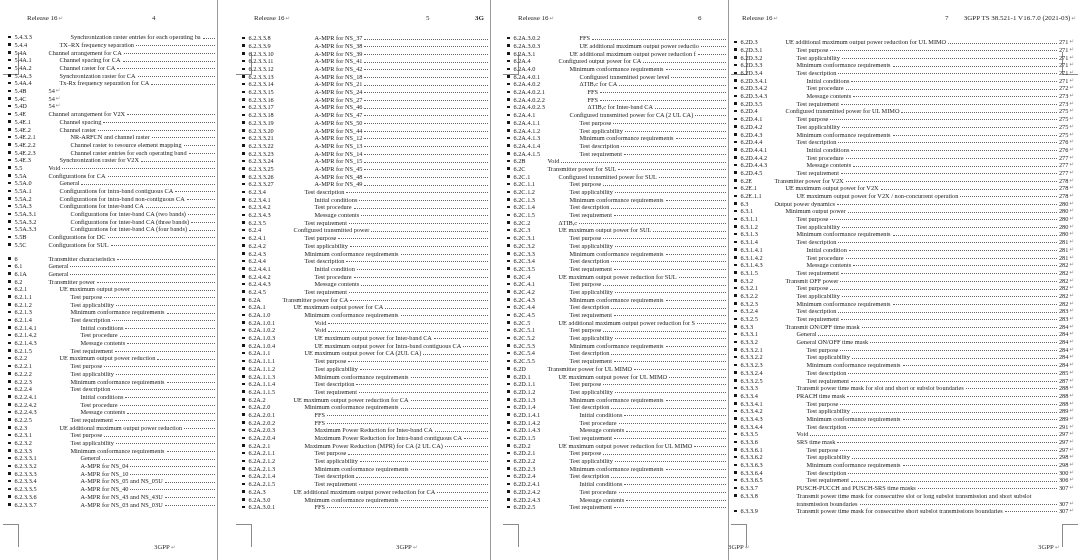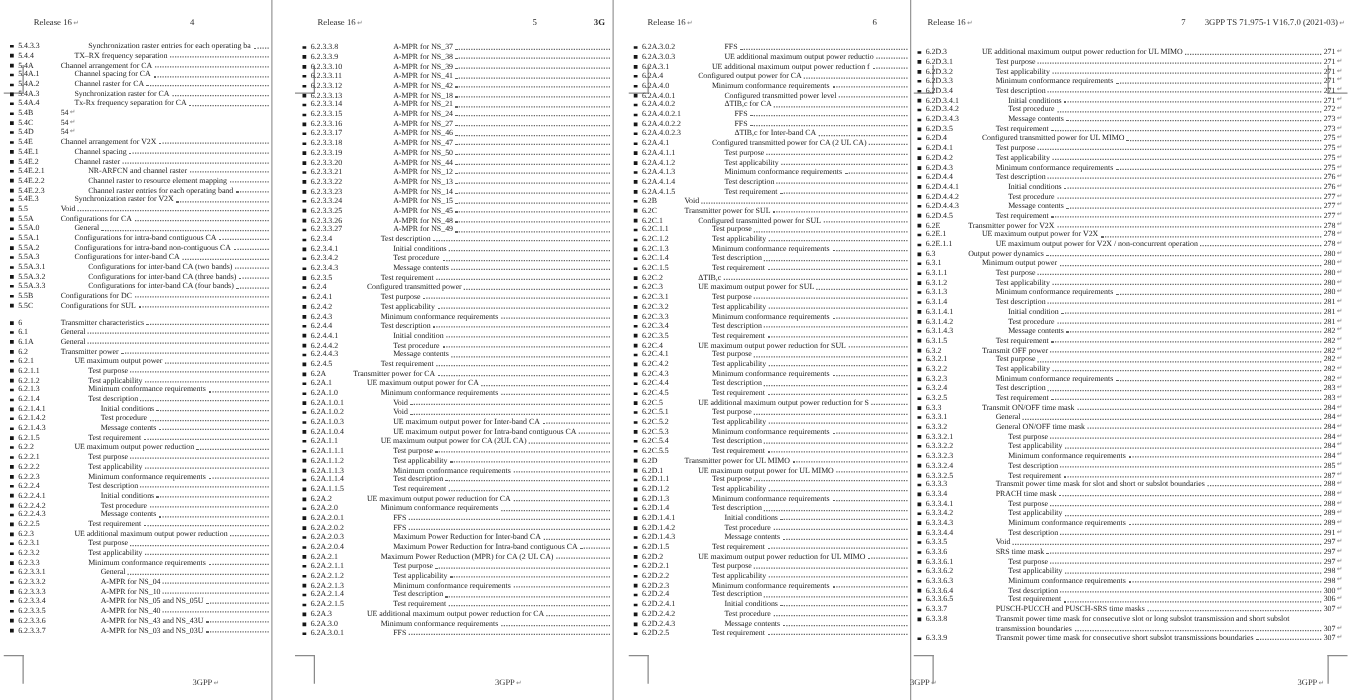--- a/index.html
+++ b/index.html
@@ -1197,21 +1197,21 @@
           <span class="num">6.2D.2.5</span>
           <span class="ttl">Test requirement</span>
           <span class="ldr"></span>
         </div>
       </div>
   </div>
 
   <div class="page pg3">
     <span class="hdr hdr-rel"><span>Release 16</span><span class="ret">↵</span></span>
     <span class="hdr hdr-num">7</span>
-    <span class="hdr hdr-right"><span>3GPP TS 71.975-1 V16.7.0 (2021-03)</span><span class="ret">↵</span></span>
+    <span class="hdr hdr-right"><span>3GPP TS 38.521-1 V16.7.0 (2021-03)</span><span class="ret">↵</span></span>
     <div class="cm cm-tl"></div>
     <div class="cm cm-bl"></div>
     <div class="cm cm-tr"></div>
     <div class="cm cm-br"></div>
     <div class="body">
         <div class="row d3">
           <span class="blt"></span>
           <span class="num">6.2D.3</span>
           <span class="ttl">UE additional maximum output power reduction for UL MIMO</span>
           <span class="ldr"></span>

